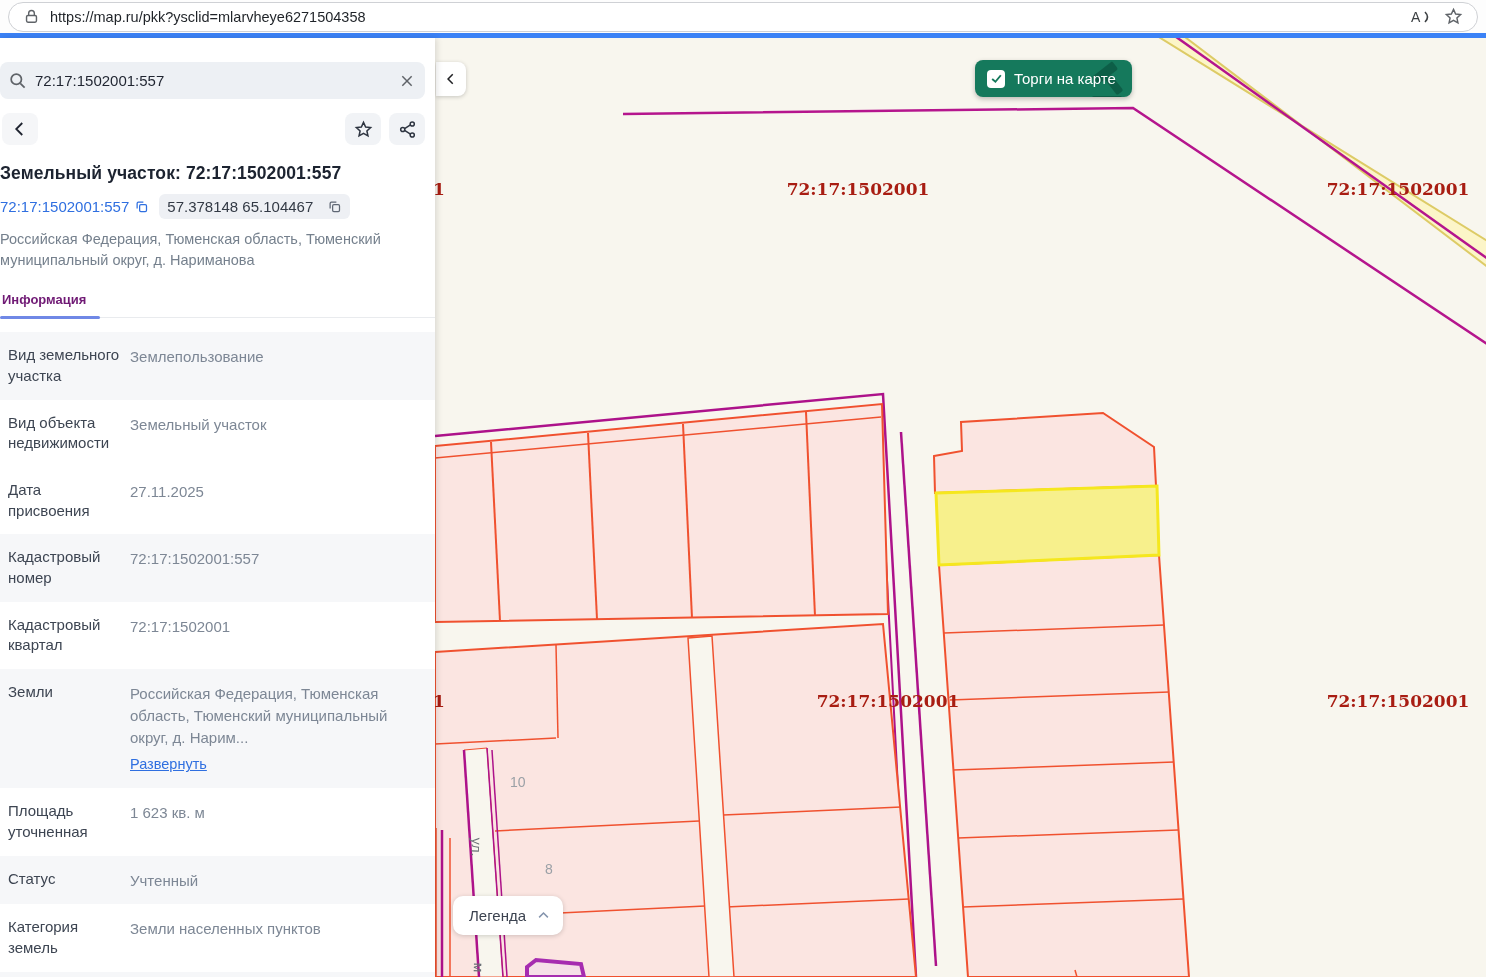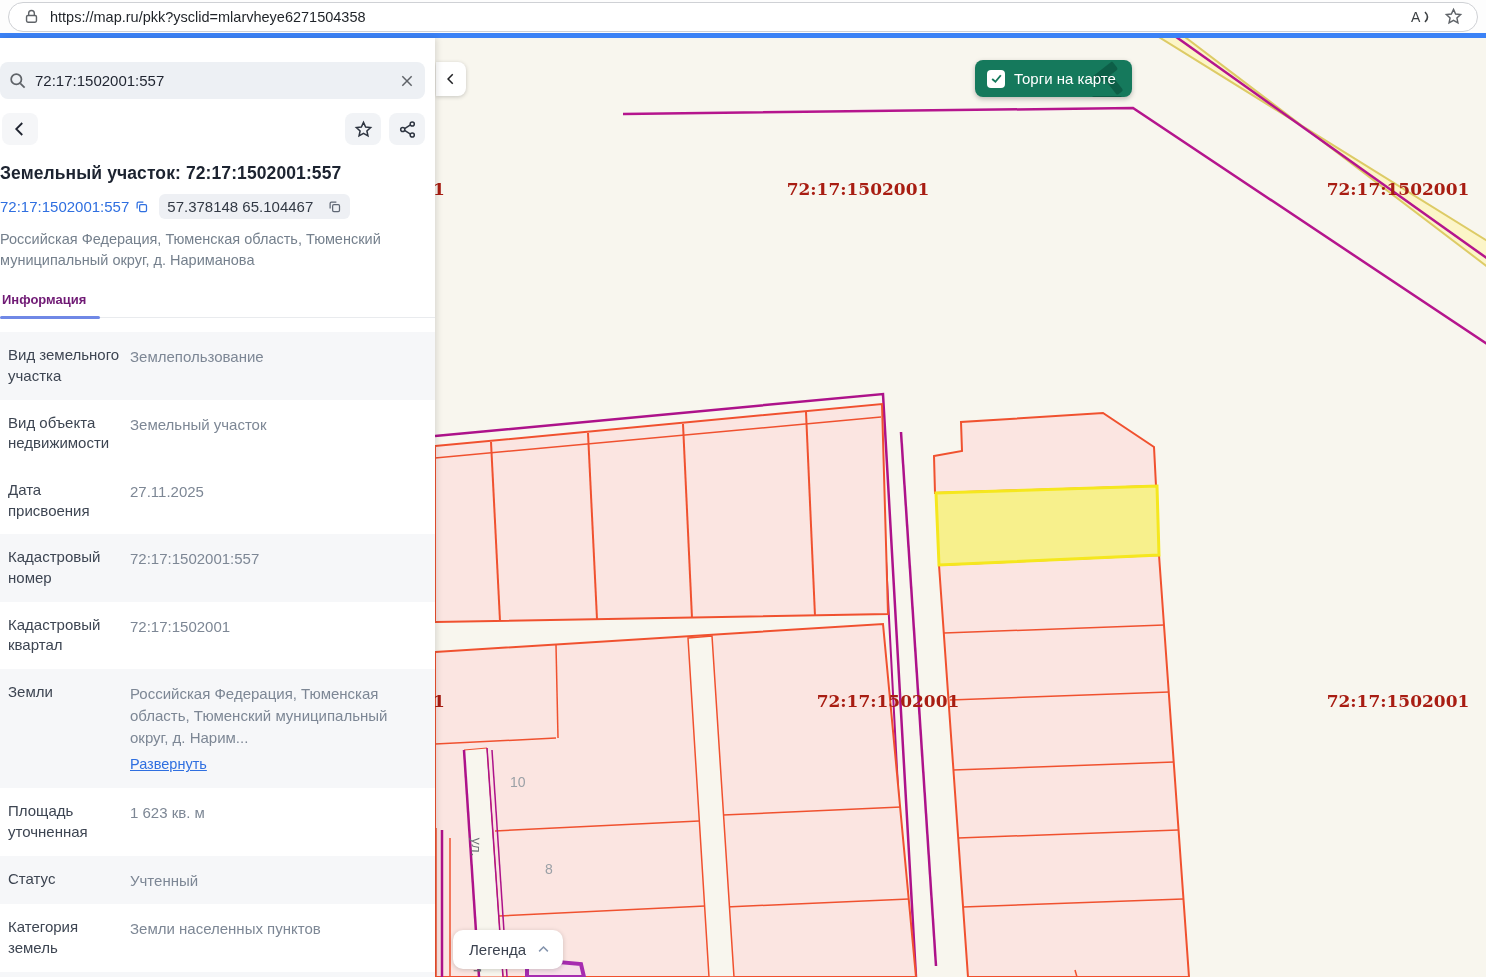--- a/index.html
+++ b/index.html
@@ -70,21 +70,21 @@
     font-size:17px; color:#202124; }
   .torgi-btn { position:absolute; left:540px; top:22px; height:37px; padding:0 16px 0 12px;
     background:#15795c; border:none; border-radius:8px; box-shadow:0 2px 5px rgba(0,0,0,.25);
     display:flex; align-items:center; gap:9px; cursor:pointer; z-index:3;
     position:absolute; overflow:hidden; }
   .torgi-btn .cb { width:18px; height:18px; background:#fff; border-radius:4px;
     display:flex; align-items:center; justify-content:center; z-index:1; }
   .torgi-btn .lbl { color:#fff; font-size:15px; z-index:1; }
   .torgi-btn .gavel { position:absolute; right:-4px; top:-2px; z-index:0; opacity:.55; }
 
-  .legend-btn { position:absolute; left:18px; top:892px; height:39px; padding:0 12px 0 16px;
+  .legend-btn { position:absolute; left:18px; top:858px; height:39px; padding:0 12px 0 16px;
     background:#fff; border:none; border-radius:10px; box-shadow:0 1px 5px rgba(0,0,0,.18);
     display:flex; align-items:center; gap:10px; cursor:pointer; z-index:3;
     font-size:15px; color:#3c4350; }
 </style>
 </head>
 <body>
 
 <div class="topbar">
   <div class="urlbar">
     <span class="chrome-icon">

